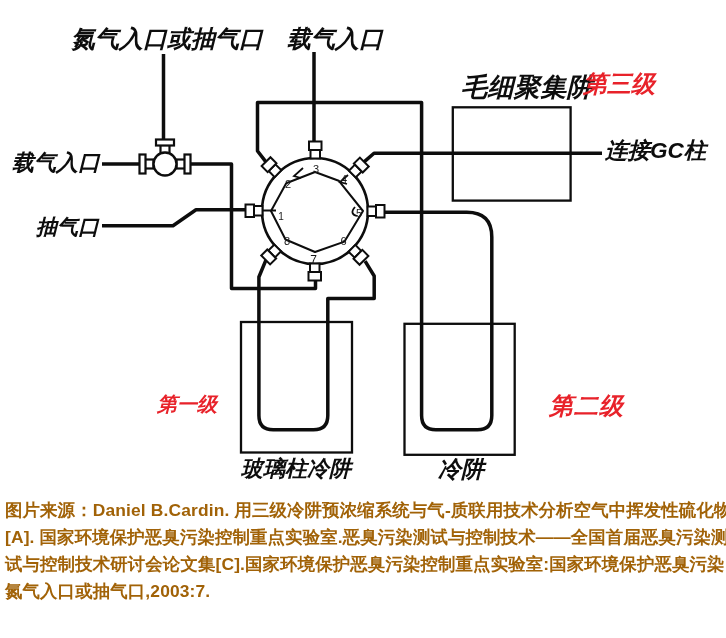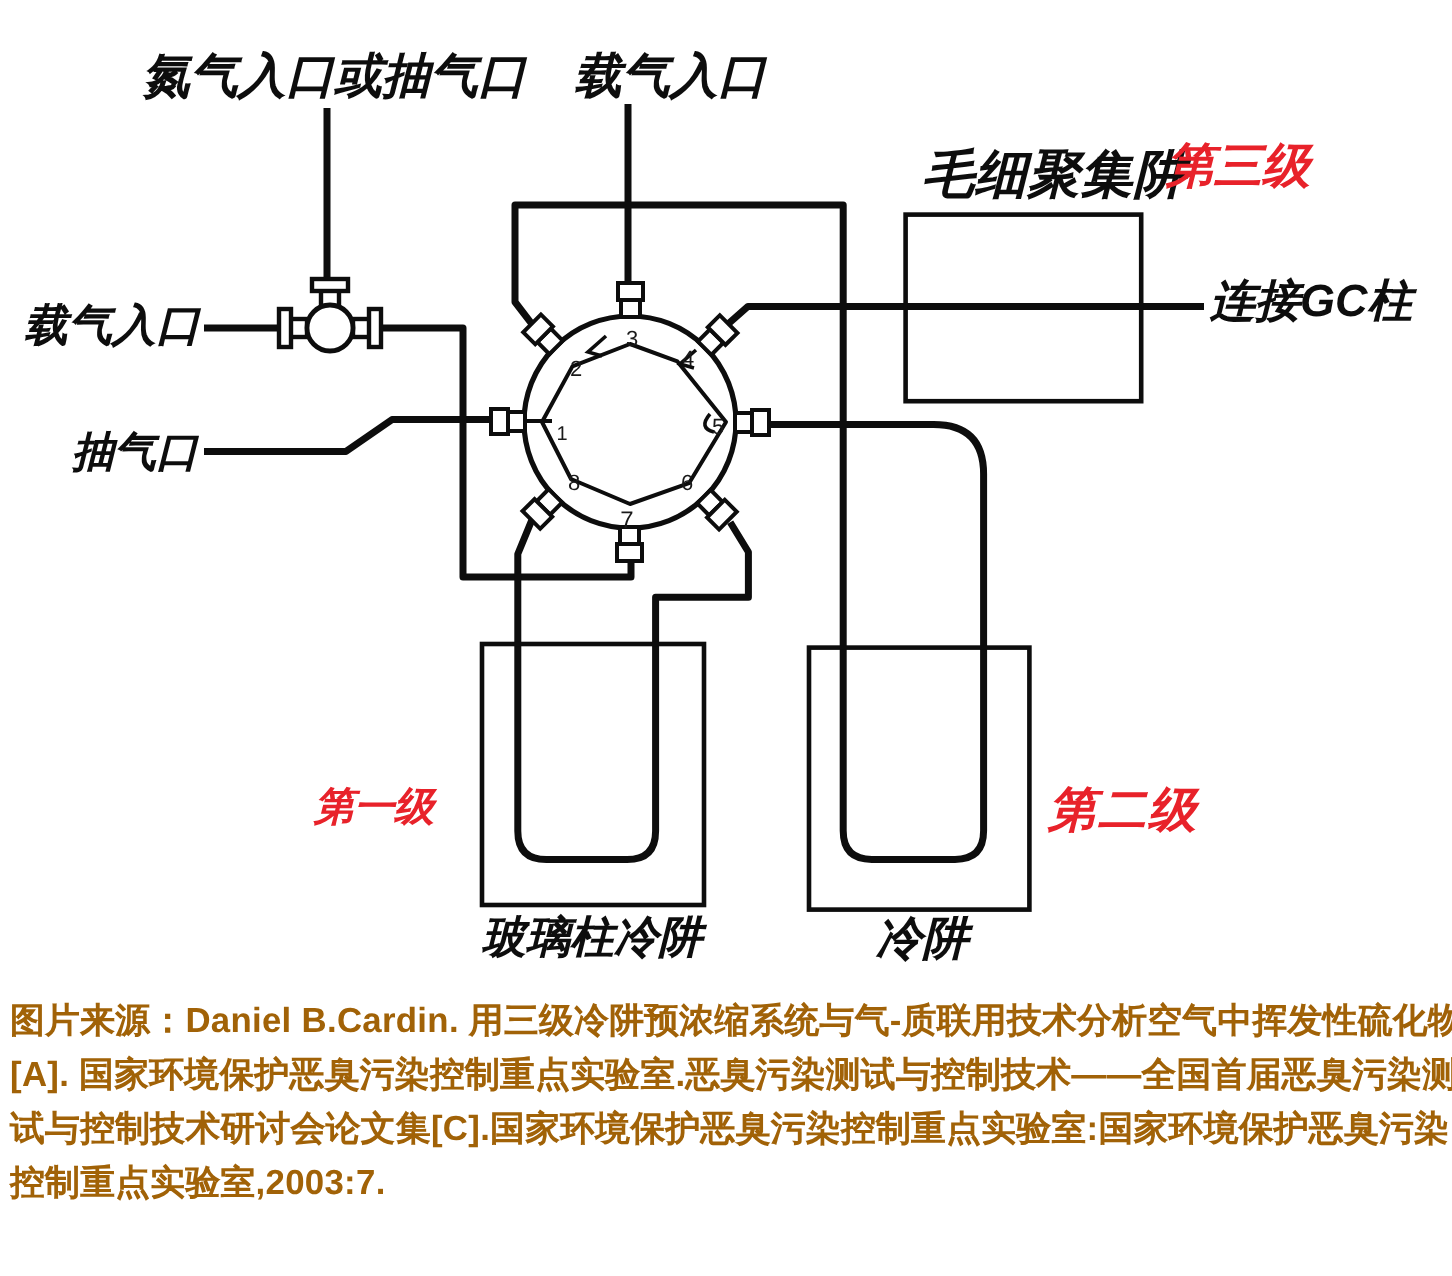--- a/index.html
+++ b/index.html
@@ -102,23 +102,23 @@
 </svg>
 
 <div class="lbl" style="left:71px;top:27px;font-size:24px;">氮气入口或抽气口</div>
 <div class="lbl" style="left:287px;top:27px;font-size:24px;">载气入口</div>
 <div class="lbl" style="left:12px;top:152px;font-size:22px;">载气入口</div>
 <div class="lbl" style="left:36px;top:216px;font-size:21px;">抽气口</div>
 <div class="lbl" style="left:461px;top:74px;font-size:26px;letter-spacing:0.4px;">毛细聚集阱</div>
 <div class="lbl red" style="left:583px;top:72px;font-size:24px;text-align:center;">第三级</div>
 <div class="lbl" style="left:605px;top:140px;font-size:22.5px;">连接GC柱</div>
 <div class="lbl red" style="left:157px;top:394px;font-size:20px;">第一级</div>
-<div class="lbl red" style="left:524px;top:394px;font-size:24px;letter-spacing:1px;">第二级</div>
+<div class="lbl red" style="left:549px;top:394px;font-size:24px;letter-spacing:1px;">第二级</div>
 <div class="lbl" style="left:241px;top:458px;font-size:22px;">玻璃柱冷阱</div>
 <div class="lbl" style="left:438px;top:458px;font-size:23px;">冷阱</div>
 </div>
 
 <div class="caption">
   <div>图片来源：Daniel B.Cardin. 用三级冷阱预浓缩系统与气-质联用技术分析空气中挥发性硫化物</div>
   <div>[A]. 国家环境保护恶臭污染控制重点实验室.恶臭污染测试与控制技术——全国首届恶臭污染测</div>
   <div>试与控制技术研讨会论文集[C].国家环境保护恶臭污染控制重点实验室:国家环境保护恶臭污染</div>
-  <div>控制重点实验室,2003:7.</div>
+  <div>氮气入口或抽气口,2003:7.</div>
 </div>
 
 </body></html>

